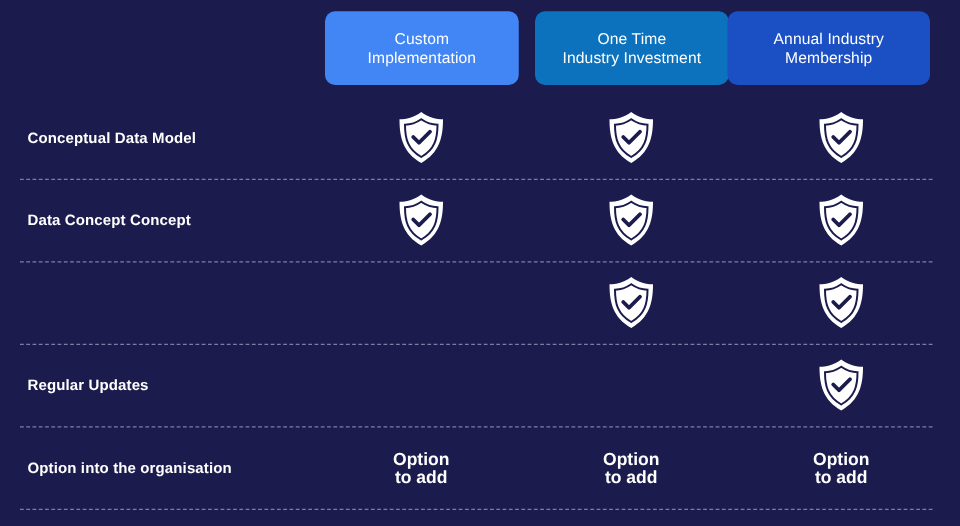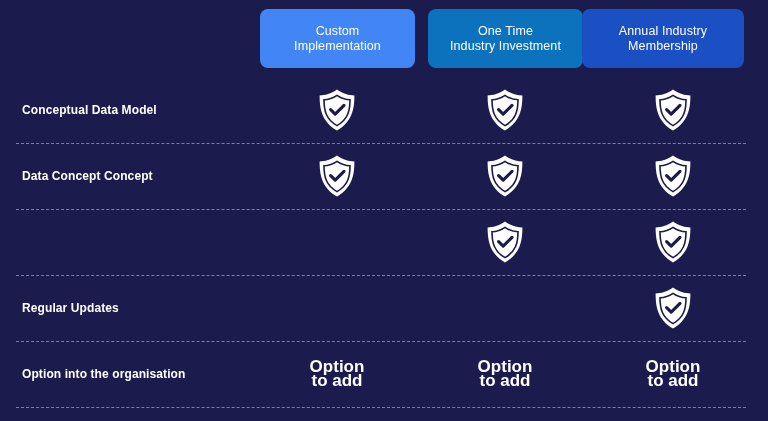--- a/index.html
+++ b/index.html
@@ -66,21 +66,21 @@
     display:flex;
     align-items:center;
     justify-content:center;
   }
   .cell-0 { left:277px; }
   .cell-1 { left:445px; }
   .cell-2 { left:613px; }
 
   .opt-text {
     color:#ffffff;
-    font-size:17px;
+    font-size:14px;
     font-weight:bold;
     line-height:14px;
     text-align:center;
     white-space:pre-line;
   }
 
   .shield { width:40px; height:44px; display:block; }
 
   
   .sep {

